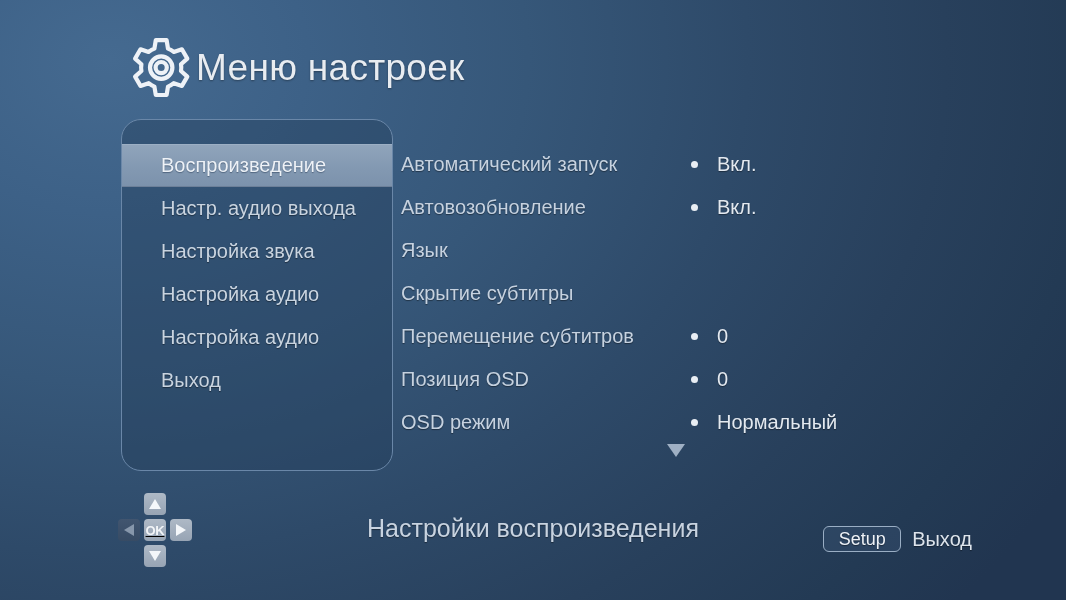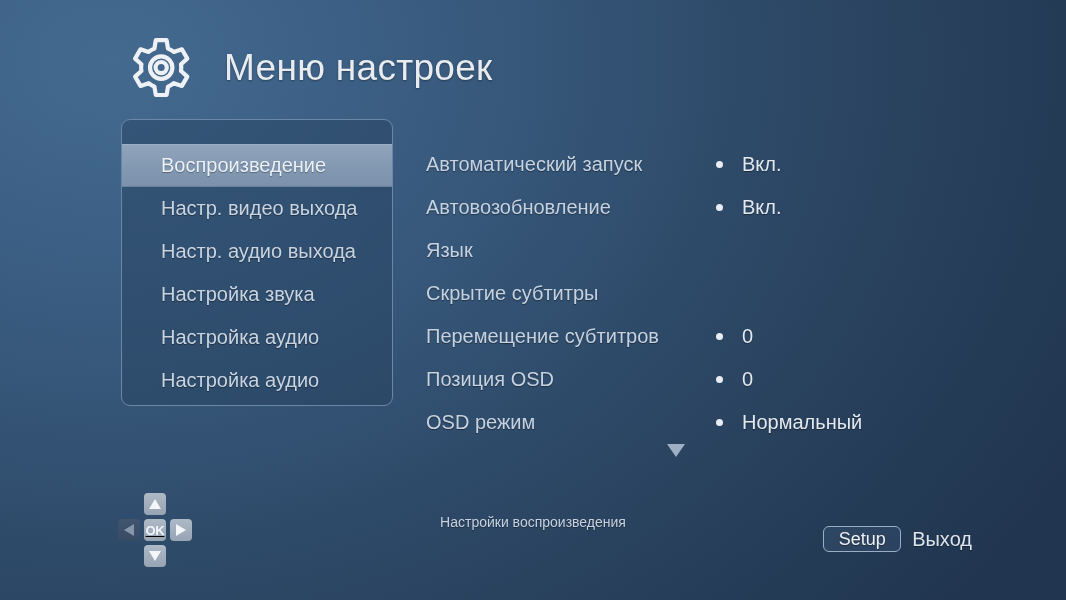--- a/index.html
+++ b/index.html
@@ -41,37 +41,36 @@
     height: 72px;
   }
   #gear-icon-wrap {
     width: 68px;
     height: 68px;
     display: block;
     flex: 0 0 auto;
   }
   #gear-icon-wrap svg { display: block; }
   #page-title {
-    margin-left: 28px;
     font-size: 37px;
     color: #e8ecf1;
     letter-spacing: 0.3px;
     white-space: nowrap;
     text-shadow: 0 1px 2px rgba(0,0,0,0.35);
   }
 
   
   #sidebar-panel {
     position: absolute;
     left: 121px;
     top: 119px;
     width: 272px;
-    height: 287px;
+    height: 352px;
     border: 1px solid #6a87a8;
-    border-radius: 9px;
+    border-radius: 20px;
     background: rgba(36, 61, 90, 0.42);
     box-sizing: border-box;
     overflow: hidden;
   }
   #sidebar-list {
     position: absolute;
     left: 0;
     top: 24px;
     width: 100%;
   }
@@ -90,21 +89,21 @@
     background: linear-gradient(to bottom, #90a4bb 0%, #8399b2 55%, #7c92ac 100%);
     color: #eef2f7;
     text-shadow: 0 1px 1px rgba(40,60,85,0.55);
     border-top: 1px solid #9cafc4;
     border-bottom: 1px solid #6d8099;
   }
 
   
   #settings-list {
     position: absolute;
-    left: 426px;
+    left: 401px;
     top: 143px;
     width: 560px;
   }
   .setting-row {
     height: 43px;
     display: flex;
     align-items: center;
     font-size: 20px;
     white-space: nowrap;
   }
@@ -179,21 +178,21 @@
     letter-spacing: -0.3px;
   }
 
   
   #footer-hint {
     position: absolute;
     left: 0;
     top: 514px;
     width: 1066px;
     text-align: center;
-    font-size: 14px;
+    font-size: 25px;
     color: #c8d3e0;
     text-shadow: 0 1px 1px rgba(0,0,0,0.4);
   }
   #footer-exit {
     position: absolute;
     right: 94px;
     top: 526px;
     display: flex;
     align-items: center;
     padding-left: 28px;
@@ -238,23 +237,20 @@
     <div id="page-title">Меню настроек</div>
   </div>
 
   <div id="sidebar-panel">
     <div id="sidebar-list">
 
       <div class="sidebar-item selected">
         <span>Воспроизведение</span>
       </div>
 
-      <div class="sidebar-item">
-        <span>Настр. видео выхода</span>
-      </div>
 
       <div class="sidebar-item">
         <span>Настр. аудио выхода</span>
       </div>
 
       <div class="sidebar-item">
         <span>Настройка звука</span>
       </div>
 
       <div class="sidebar-item">

